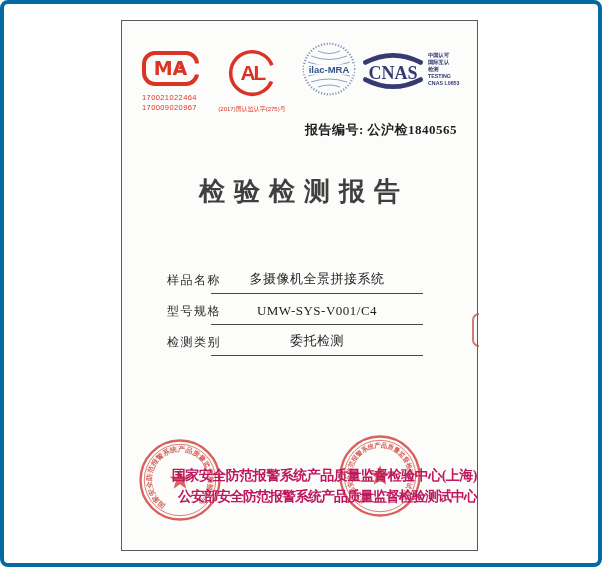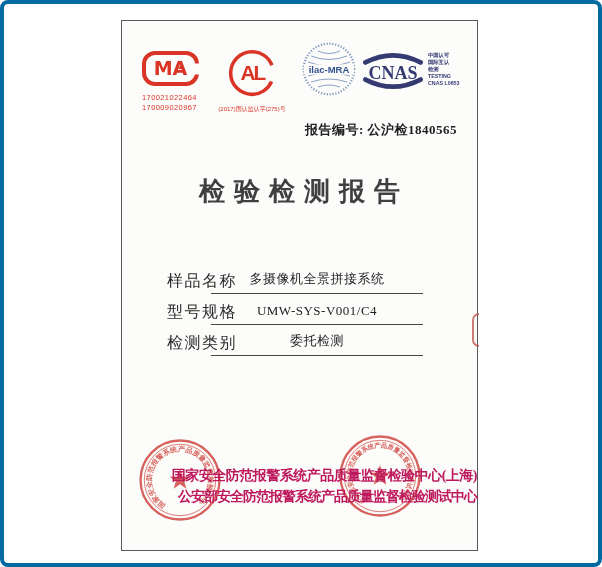--- a/index.html
+++ b/index.html
@@ -28,21 +28,21 @@
   .cnas{left:239px;top:31px;display:flex;align-items:flex-start;}
   .cnas-lines{margin-left:3px;font-family:"Liberation Sans",sans-serif;font-size:5.3px;line-height:1.32;color:#353b72;font-weight:bold;white-space:nowrap;}
   
   .report-no{position:absolute;right:20px;top:100px;font-size:13px;font-weight:bold;color:#1f1f1f;letter-spacing:.5px;white-space:nowrap;}
   
   .title{position:absolute;left:0;right:0;top:155px;text-align:center;
     font-size:26px;font-weight:bold;color:#3f3f3f;letter-spacing:9px;padding-left:9px;line-height:1.2;}
   
   .info{position:absolute;left:45px;top:246px;width:268px;}
   .row{position:relative;height:31px;}
-  .row-label{position:absolute;left:0;top:0;height:27px;line-height:27px;font-size:16px;letter-spacing:1.5px;color:#2b2b2b;white-space:nowrap;}
+  .row-label{position:absolute;left:0;top:0;height:27px;line-height:27px;font-size:12px;letter-spacing:1.5px;color:#2b2b2b;white-space:nowrap;}
   .row-value{position:absolute;left:44px;top:0;width:212px;height:27px;border-bottom:1.4px solid #474747;
     display:flex;align-items:flex-end;justify-content:center;padding-bottom:5px;box-sizing:border-box;
     font-size:13px;font-weight:normal;color:#1e1e1e;letter-spacing:.5px;white-space:nowrap;}
   
   .seal{position:absolute;width:84px;height:84px;opacity:.88;}
   .seal-left{left:16px;top:417px;}
   .seal-right{left:216px;top:413px;}
   .stamp-line{position:absolute;left:0;right:0;text-align:right;font-weight:bold;color:#be185d;white-space:nowrap;z-index:2;}
   .stamp-line1{top:446px;font-size:14px;letter-spacing:-.5px;}
   .stamp-line2{top:467px;font-size:14px;letter-spacing:-1px;}

